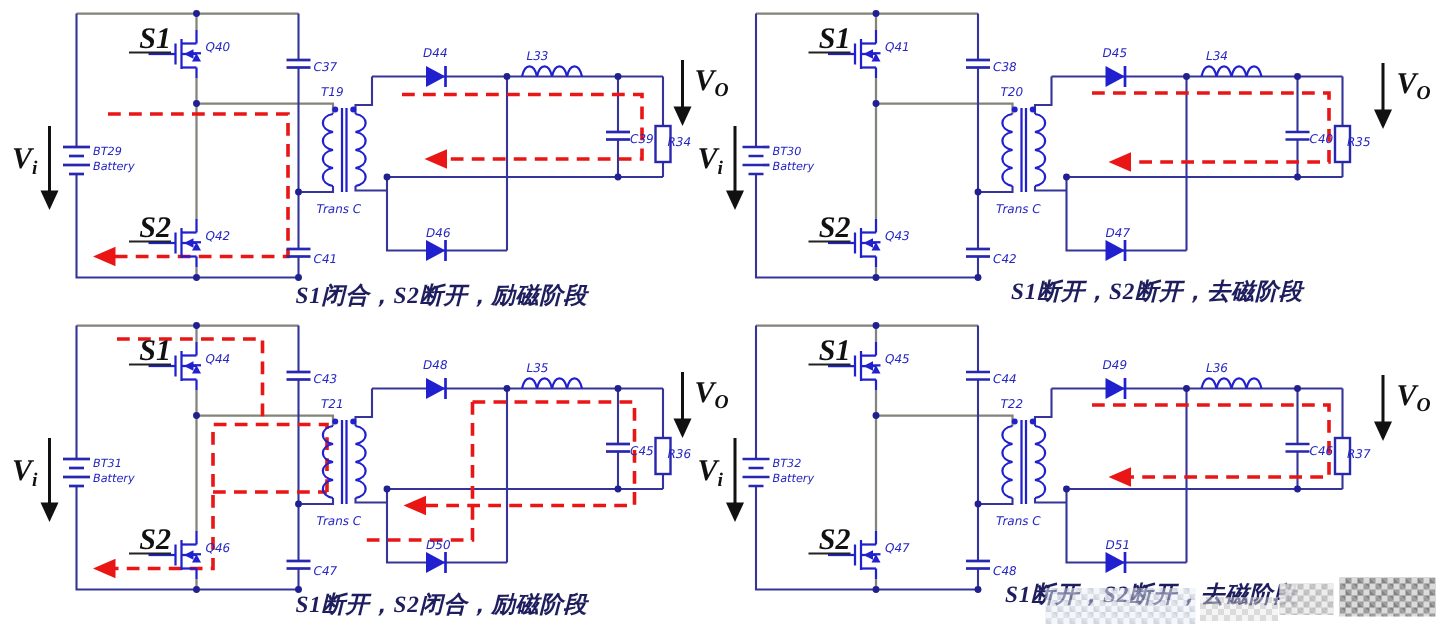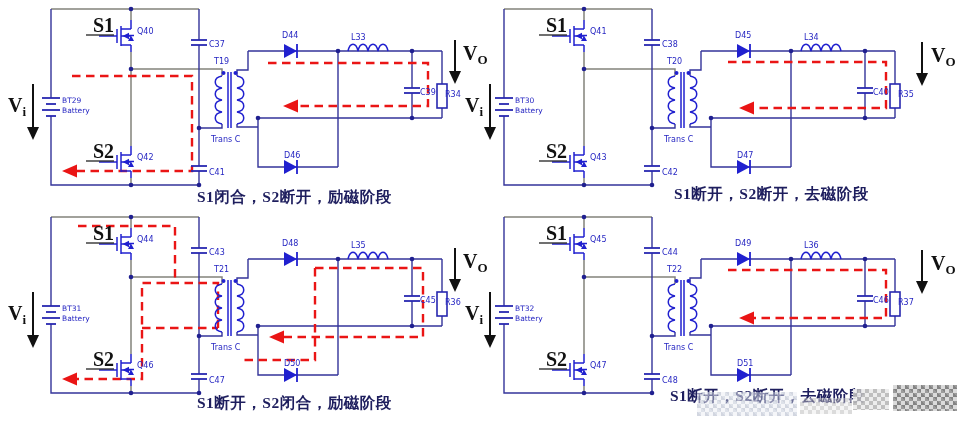--- a/index.html
+++ b/index.html
@@ -1,17 +1,17 @@
 <!DOCTYPE html>
 <html><head>
 <meta charset="utf-8">
 <style>
   html,body{margin:0;padding:0;background:#ffffff;}
   .screen{position:relative;width:961px;height:428px;background:#ffffff;overflow:hidden;
-          font-family:"Liberation Sans",sans-serif;}
+          font-family:"Liberation Sans",sans-serif;font-style:italic;}
   .quad{position:absolute;}
   svg text{user-select:none;}
   .lbl{fill:#2626c2;font-family:"DejaVu Sans",sans-serif;font-size:8px;}
   .lbl2{fill:#2626c2;font-family:"DejaVu Sans",sans-serif;font-size:7.5px;}
   .big{fill:#111111;font-family:"Liberation Serif",serif;font-size:20px;font-weight:bold;}
   .big .sub{font-size:13px;}
   .cap{fill:#1e1e5e;font-family:"Liberation Serif",serif;font-size:15.5px;font-weight:600;letter-spacing:.5px;}
   .wm{position:absolute;background-image:
       linear-gradient(45deg,#b9b9b9 25%,transparent 25%,transparent 75%,#b9b9b9 75%),
       linear-gradient(45deg,#b9b9b9 25%,#ececec 25%,#ececec 75%,#b9b9b9 75%);

